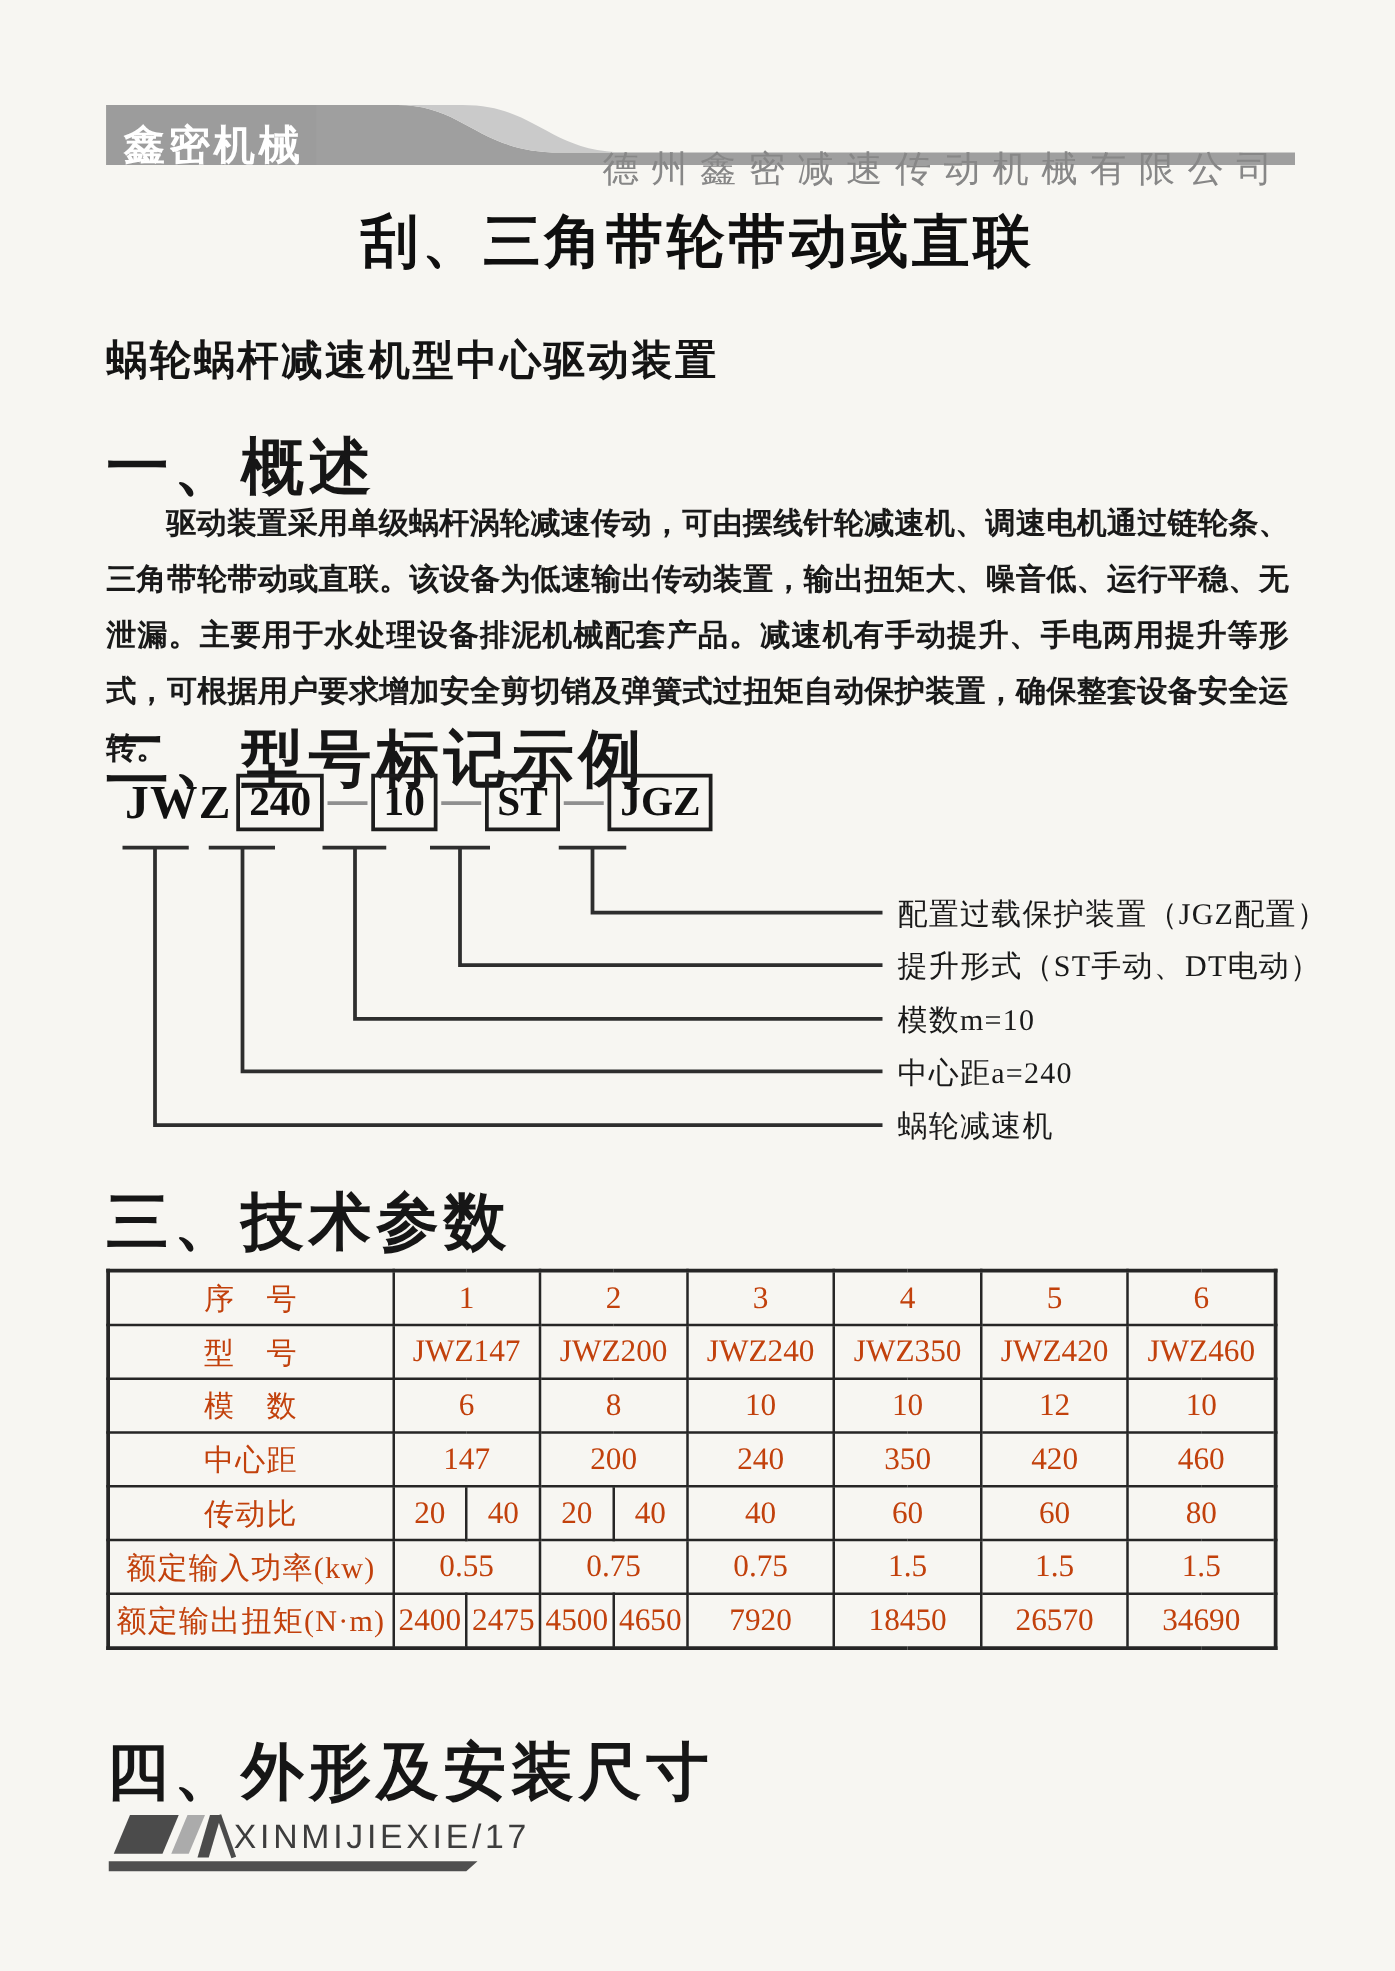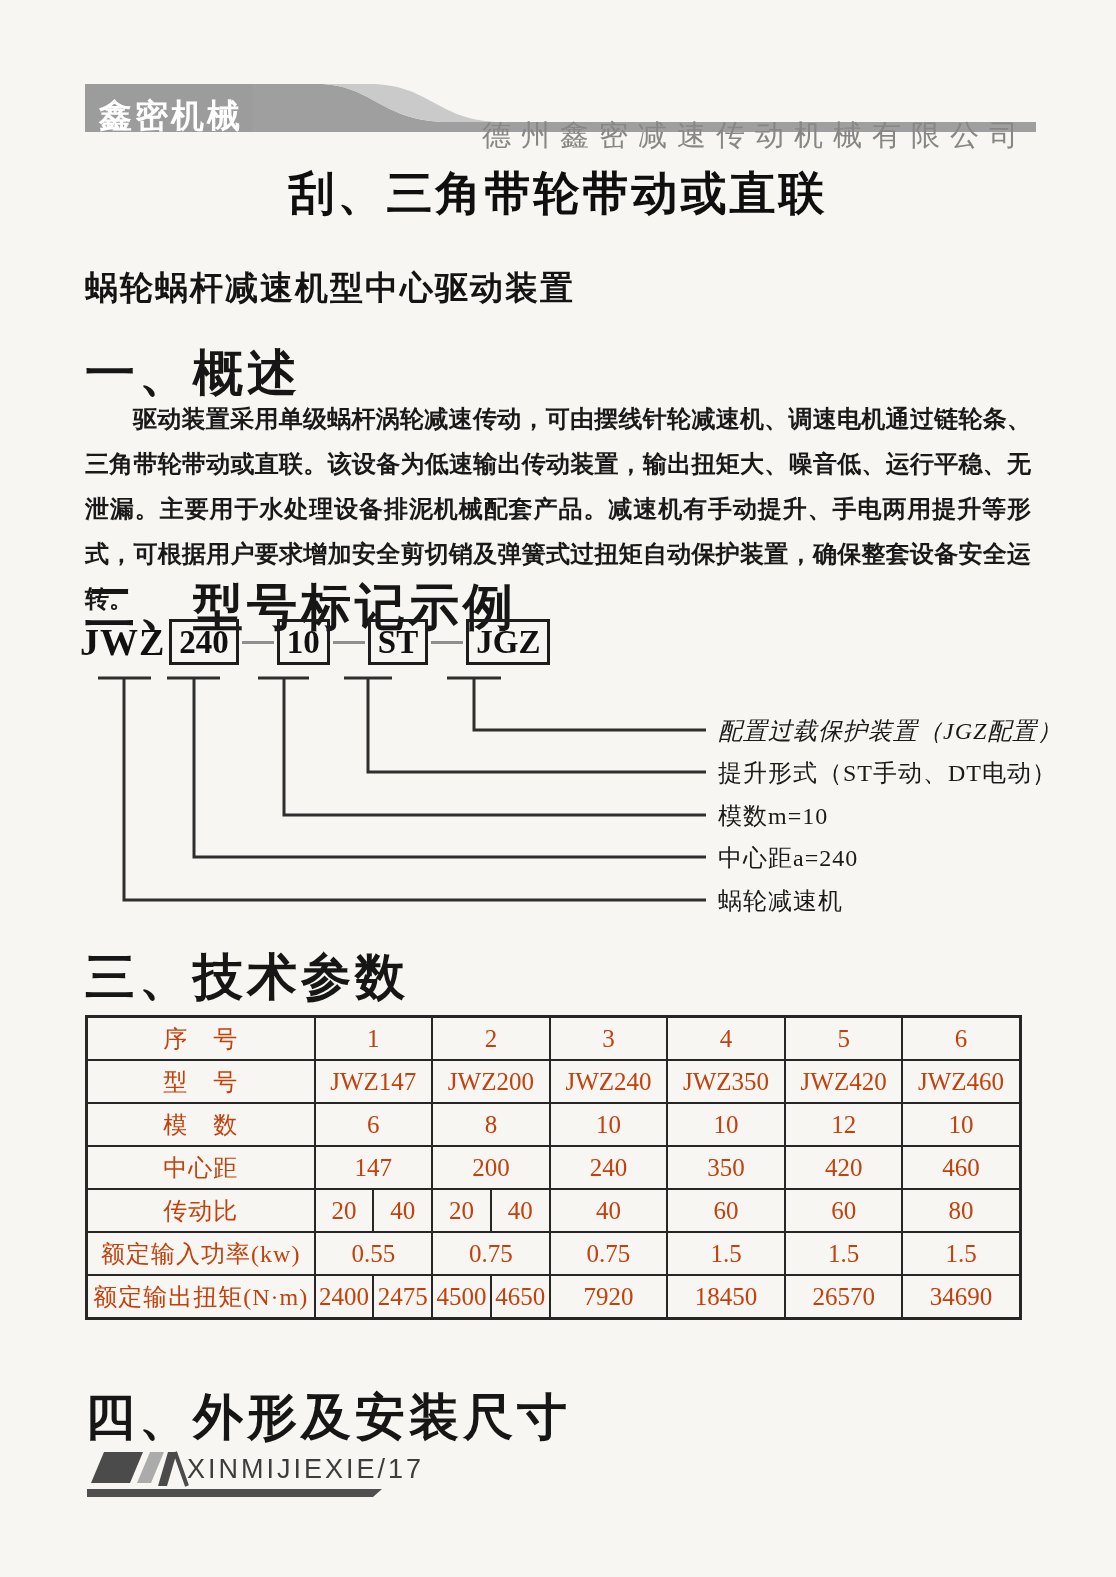--- a/index.html
+++ b/index.html
@@ -41,41 +41,41 @@
   .h3{top:944px;}
   .h4{top:1384px;}
   .para{
     left:85px;top:396px;width:946px;
     font-family:"Liberation Sans","DejaVu Sans",sans-serif;
     font-weight:600;
     font-size:24px;line-height:45px;text-align:justify;
     text-indent:2em;color:#191919;
   }
   .model-row{
-    left:80px;top:618px;height:48px;
+    left:100px;top:618px;height:48px;
     display:flex;align-items:center;
   }
   .model-prefix{
     font-size:38px;font-weight:bold;letter-spacing:1px;color:#111;
     margin-right:4px;
   }
   .mbox{
     border:3px solid #1d1d1d;
     font-size:33px;font-weight:bold;color:#111;
     padding:0 7px;line-height:40px;height:40px;
     display:inline-block;
   }
   .dash{
     width:32px;height:3px;background:#8f8f8f;margin:0 3px;display:inline-block;
   }
   .dg-label{
     left:718px;
     font-size:24px;color:#1a1a1a;white-space:nowrap;letter-spacing:1px;
   }
-  .dgl-0{top:715px;font-style:italic;}
+  .dgl-0{top:715px;}
   .dgl-1{top:757px;}
   .dgl-2{top:800px;}
   .dgl-3{top:842px;}
   .dgl-4{top:885px;}
   table.params{
     position:absolute;left:85px;top:1015px;width:934px;
     border-collapse:collapse;table-layout:fixed;
     font-size:25px;color:#c2410c;
   }
   table.params td{

